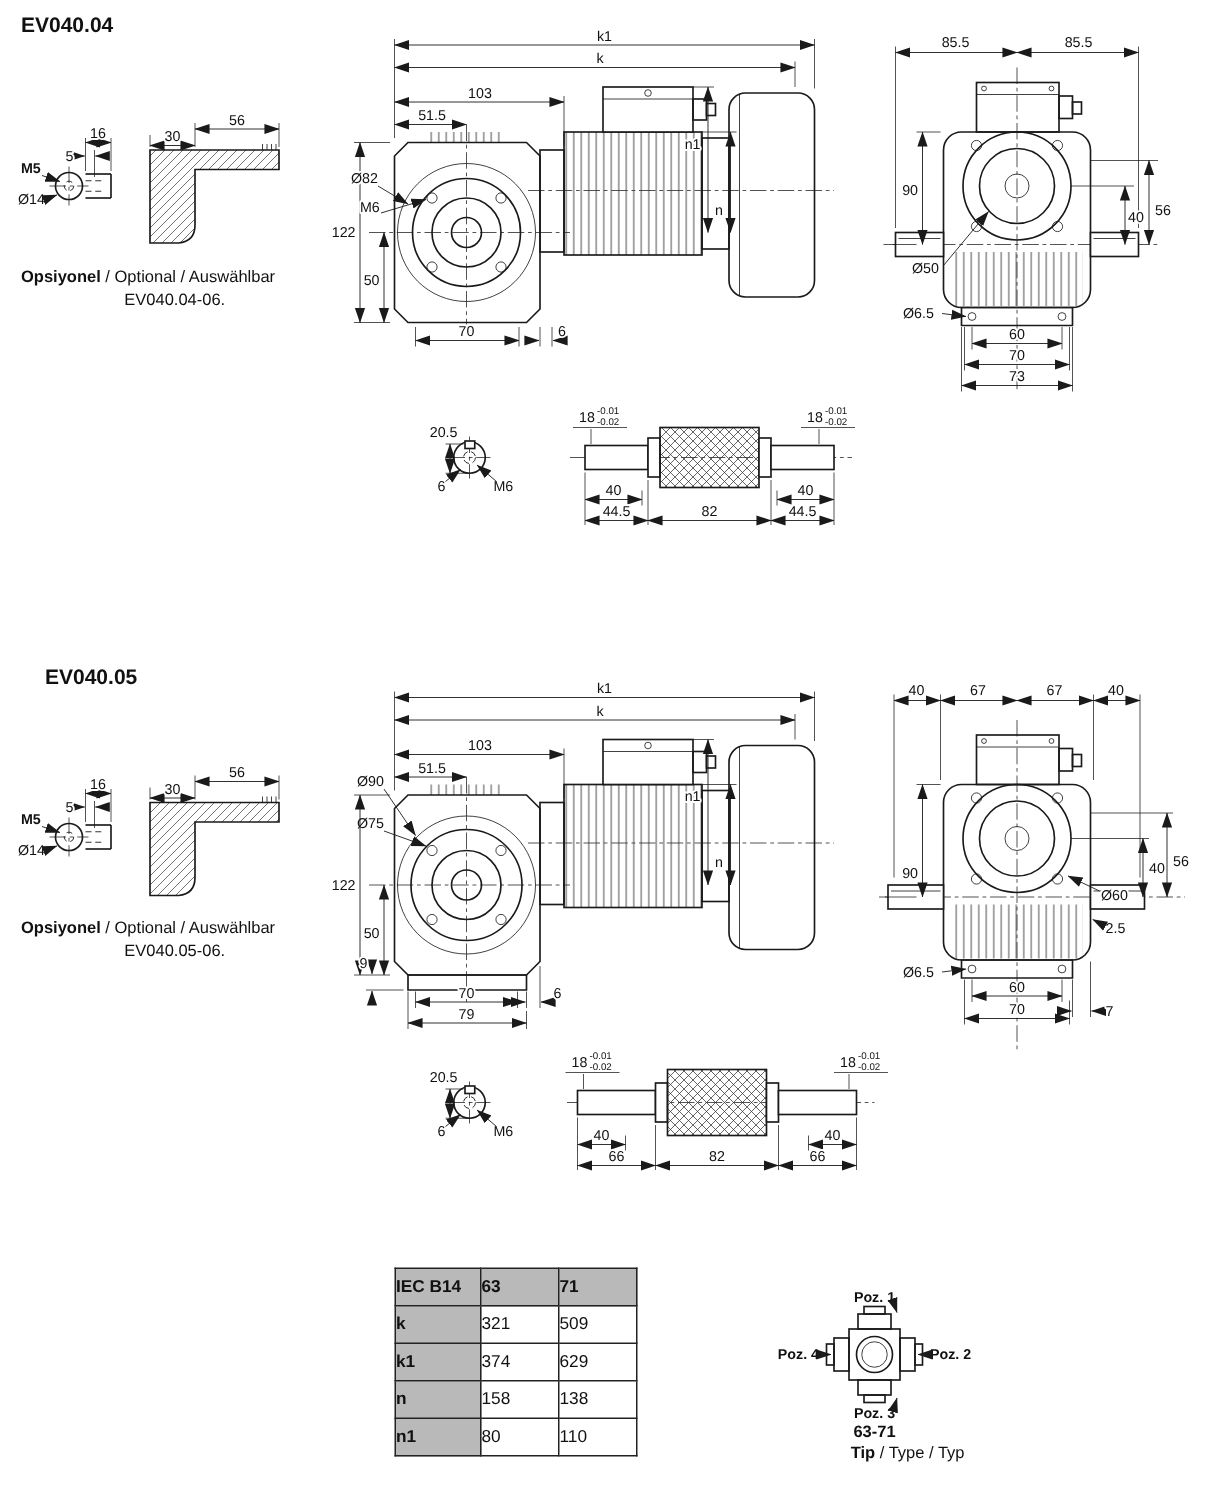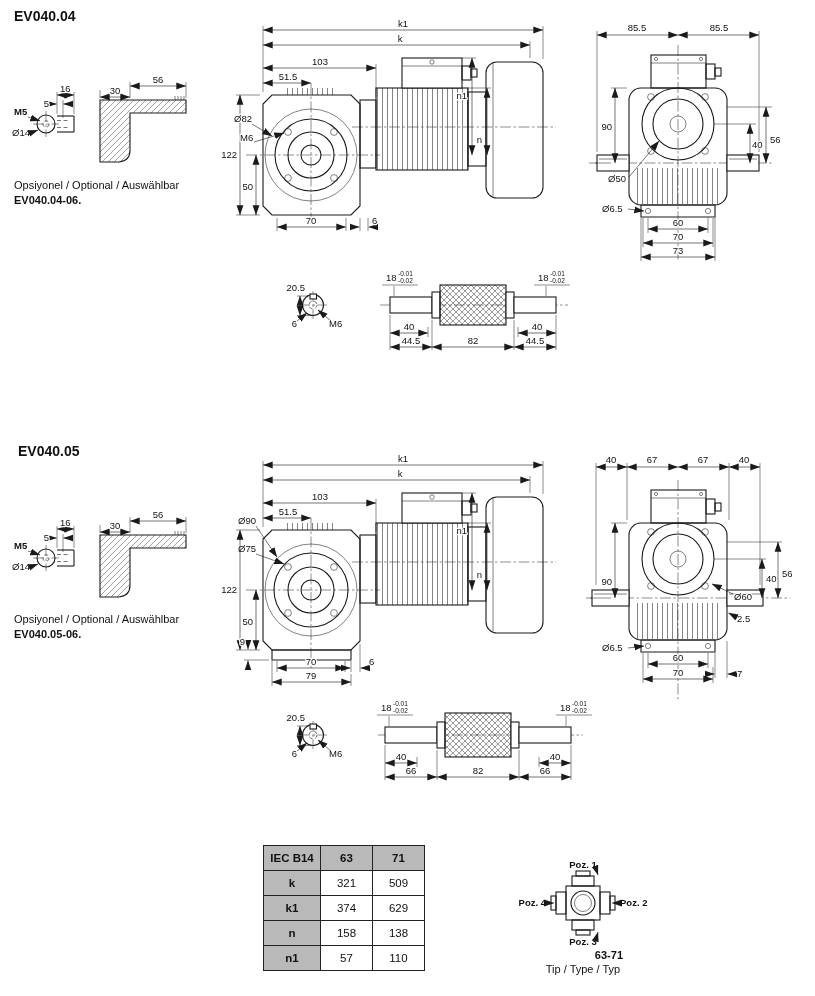--- a/index.html
+++ b/index.html
@@ -1,31 +1,31 @@
 <!DOCTYPE html>
 <html><head>
 <meta charset="utf-8">
 <style>
 *{margin:0;padding:0;box-sizing:border-box}
 body{background:#fff;font-family:"Liberation Sans",sans-serif}
 #page{position:relative;width:815px;height:996px;background:#fff;overflow:hidden;color:#111}
 .abs{position:absolute}
 .title{font-size:14px;font-weight:bold}
 .opt{font-size:11px;line-height:14px;width:205px}
-.opt .model{font-weight:bold;margin-top:1px}
-.b{font-weight:normal}
+.opt .model{font-weight:normal;text-align:center;margin-top:1px}
+.b{font-weight:bold}
 .i{}
 table.spec{position:absolute;border-collapse:collapse;font-size:11.5px}
-.spec th,.spec td{border:1.3px solid #222;width:52px;height:25px;text-align:center;vertical-align:middle;font-weight:normal}
+.spec th,.spec td{border:1.3px solid #222;width:52px;height:25px;text-align:left;vertical-align:middle;font-weight:normal}
 .spec th{background:#b9b9b9;font-weight:bold}
 .spec th:first-child{width:57px}
 .spec td.lab{background:#b9b9b9;font-weight:bold}
 .termtitle{font-size:10.5px;white-space:nowrap}
-.range{font-size:11px;font-weight:bold;text-align:right;width:80px}
-.tip{font-size:11px;text-align:center;width:120px}
+.range{font-size:11px;font-weight:bold;text-align:center;width:80px}
+.tip{font-size:11px;text-align:right;width:120px}
 svg{position:absolute;left:0;top:0}
 svg text{font-family:"Liberation Sans",sans-serif;fill:#111;paint-order:stroke;stroke:#fff;stroke-width:2.5px;stroke-linejoin:round}
 text.d{font-size:9.5px}
 text.db{font-size:9.5px;font-weight:bold}
 text.dt{font-size:6.5px}
 .mid{text-anchor:middle}
 .end{text-anchor:end}
 .ln{stroke:#1a1a1a;stroke-width:1.1;fill:none}
 .lnf{stroke:#1a1a1a;stroke-width:1.1;fill:#fff}
 .th{stroke:#1a1a1a;stroke-width:.55;fill:none}
@@ -523,21 +523,21 @@
 </g>
 </svg>
 
 <div class="abs title" style="left:14px;top:8px">EV040.04</div>
 
 <div class="abs opt" style="left:14px;top:178px">
   <div><span class="b">Opsiyonel</span><span> / </span><span class="i">Optional</span><span> / </span><span>Auswählbar</span></div>
   <div class="model">EV040.04-06.</div>
 </div>
 
-<div class="abs title" style="left:18px;top:443px">EV040.05</div>
+<div class="abs title" style="left:30px;top:443px">EV040.05</div>
 
 <div class="abs opt" style="left:14px;top:612px">
   <div><span class="b">Opsiyonel</span><span> / </span><span class="i">Optional</span><span> / </span><span>Auswählbar</span></div>
   <div class="model">EV040.05-06.</div>
 </div>
 
 <table class="spec" style="left:263px;top:845px">
   <tbody>
         <tr>
     <th>IEC B14</th>
@@ -554,21 +554,21 @@
     <td>374</td>
     <td>629</td>
   </tr>
   <tr>
     <td class="lab">n</td>
     <td>158</td>
     <td>138</td>
   </tr>
   <tr>
     <td class="lab">n1</td>
-    <td>57</td>
+    <td>80</td>
     <td>110</td>
   </tr>
 </tbody>
     </table>
 
 
 <div class="abs range" style="left:543px;top:949px">63-71</div>
 
 <div class="abs tip" style="left:523px;top:963px"><span class="b">Tip</span><span> / </span><span class="i">Type</span><span> / </span><span>Typ</span></div>
 

